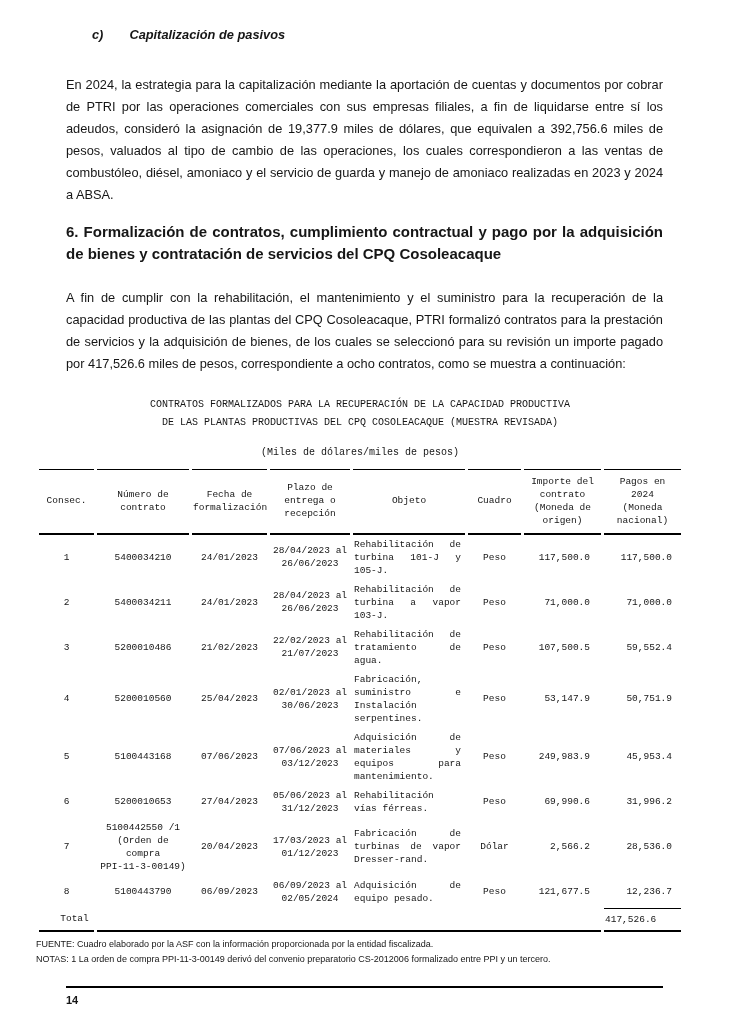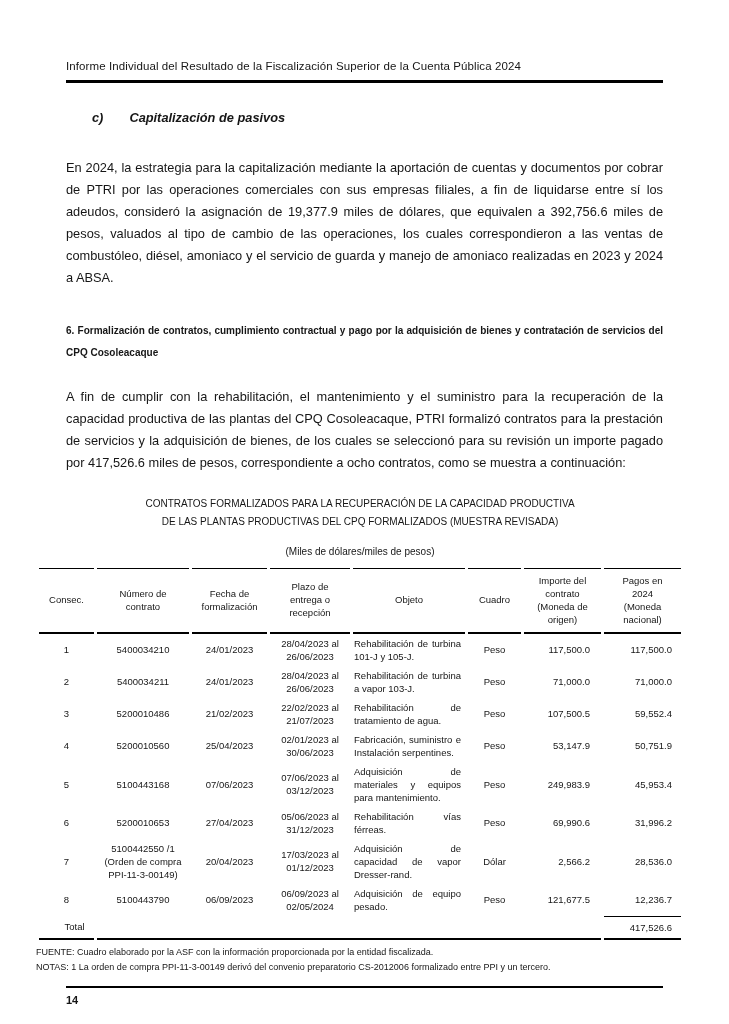--- a/index.html
+++ b/index.html
@@ -33,30 +33,30 @@
     font-weight: bold;
     font-style: italic;
   }
   .para {
     text-align: justify;
     font-size: 12.8px;
     line-height: 22px;
   }
   .para-1 { margin-top: 32px; }
   .section-heading {
-    margin-top: 31px;
+    margin-top: 15px;
     font-weight: bold;
     text-align: justify;
-    font-size: 10px;
+    font-size: 15px;
     line-height: 22px;
   }
   .para-2 { margin-top: 22px; }
 
   
-  .table-block { width: 648px; margin: 21px 0 0 -30px; }
+  .table-block { width: 648px; margin: 21px 0 0 -30px; font-family: Liberation Mono, monospace; }
   .table-title { text-align: center; font-size: 10px; line-height: 17.5px; padding: 0 40px; }
   .table-title .t-line { display: block; }
   .table-title .t-units { margin-top: 13px; }
 
   table.contracts {
     margin-top: 7px;
     width: 648px;
     border-collapse: separate;
     border-spacing: 3px 0;
     font-size: 9.5px;
@@ -86,57 +86,53 @@
   .col-importe { width: 77px; }
   .col-pagos   { width: 77px; }
 
   td.c-consec, td.c-contrato, td.c-fecha, td.c-plazo, td.c-moneda { text-align: center; }
   td.c-objeto { text-align: justify; padding-right: 4px; }
   td.c-importe { text-align: right; padding-right: 11px; }
   td.c-pagos   { text-align: right; padding-right: 9px; }
 
   tr.total-row td { border-bottom: 2.2px solid #000; padding: 3px 1px 4px; }
   tr.total-row td.total-label { text-align: center; padding-left: 17px; }
-  tr.total-row td.total-value { border-top: 1.2px solid #000; text-align: right; padding-right: 9px; padding-top: 4px; }
+  tr.total-row td.total-value { border-top: 1.2px solid #000; text-align: left; padding-right: 9px; padding-top: 4px; }
 
   
   .notes { margin: 5px 0 0 -30px; font-size: 9px; line-height: 15.5px; }
 
   
   .page-footer { position: absolute; left: 66px; right: 66px; top: 986px; font-weight: bold; }
   .footer-rule { height: 2.2px; background: #000; }
   .page-number { font-size: 11px; margin-top: 6px; }
 </style>
 </head>
 <body>
 
 <div class="page">
 
-  <div class="page-header">
-    <div class="title">Informe Individual del Resultado de la Fiscalización Superior de la Cuenta Pública 2024</div>
-    <div class="header-rule"></div>
-  </div>
 
   <div class="content">
 
     <div class="sub-heading">
       <span>c)</span>
       <span>Capitalización de pasivos</span>
     </div>
 
     <p class="para para-1">En 2024, la estrategia para la capitalización mediante la aportación de cuentas y documentos por cobrar de PTRI por las operaciones comerciales con sus empresas filiales, a fin de liquidarse entre sí los adeudos, consideró la asignación de 19,377.9 miles de dólares, que equivalen a 392,756.6 miles de pesos, valuados al tipo de cambio de las operaciones, los cuales correspondieron a las ventas de combustóleo, diésel, amoniaco y el servicio de guarda y manejo de amoniaco realizadas en 2023 y 2024 a ABSA.</p>
 
     <div class="section-heading">6. Formalización de contratos, cumplimiento contractual y pago por la adquisición de bienes y contratación de servicios del CPQ Cosoleacaque</div>
 
     <p class="para para-2">A fin de cumplir con la rehabilitación, el mantenimiento y el suministro para la recuperación de la capacidad productiva de las plantas del CPQ Cosoleacaque, PTRI formalizó contratos para la prestación de servicios y la adquisición de bienes, de los cuales se seleccionó para su revisión un importe pagado por 417,526.6 miles de pesos, correspondiente a ocho contratos, como se muestra a continuación:</p>
 
     <div class="table-block">
       <div class="table-title">
         <span class="t-line">CONTRATOS FORMALIZADOS PARA LA RECUPERACIÓN DE LA CAPACIDAD PRODUCTIVA</span>
-        <span class="t-line">DE LAS PLANTAS PRODUCTIVAS DEL CPQ FORMALIZADOS (MUESTRA REVISADA)</span>
+        <span class="t-line">DE LAS PLANTAS PRODUCTIVAS DEL CPQ COSOLEACAQUE (MUESTRA REVISADA)</span>
         <span class="t-line t-units">(Miles de dólares/miles de pesos)</span>
       </div>
 
       <table class="contracts">
         <colgroup>
           <col class="col-consec">
             <col class="col-contrato">
             <col class="col-fecha">
             <col class="col-plazo">
           <col class="col-objeto">
@@ -234,21 +230,21 @@
             <td class="c-pagos">31,996.2</td>
           </tr>
           <tr>
             <td class="c-consec">7</td>
             <td class="c-contrato">5100442550 /1
 (Orden de compra
 PPI-11-3-00149)</td>
             <td class="c-fecha">20/04/2023</td>
             <td class="c-plazo">17/03/2023 al
 01/12/2023</td>
-            <td class="c-objeto">Adquisición de capacidad de vapor Dresser-rand.</td>
+            <td class="c-objeto">Fabricación de turbinas de vapor Dresser-rand.</td>
             <td class="c-moneda">Dólar</td>
             <td class="c-importe">2,566.2</td>
             <td class="c-pagos">28,536.0</td>
           </tr>
           <tr>
             <td class="c-consec">8</td>
             <td class="c-contrato">5100443790</td>
             <td class="c-fecha">06/09/2023</td>
             <td class="c-plazo">06/09/2023 al
 02/05/2024</td>

